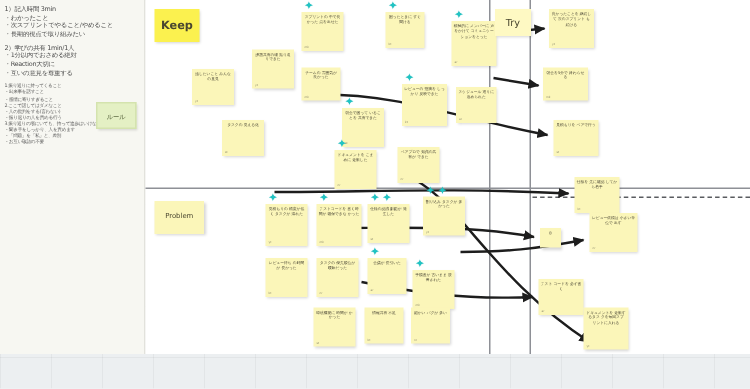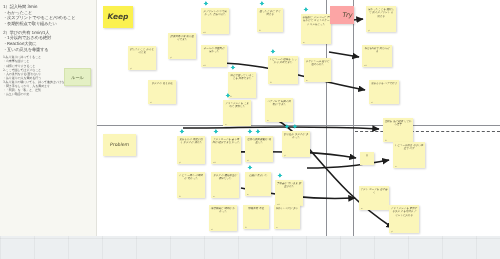--- a/index.html
+++ b/index.html
@@ -36,26 +36,26 @@
 
   .vline{position:absolute;top:0;width:1px;height:236px;background:#8e9096;}
   .hline{position:absolute;left:0;width:403px;height:1px;background:#8e9096;}
   .dline{position:absolute;height:0;border-top:1px dashed #5a5c60;}
 
   
   .note{position:absolute;background:#fbf6b9;
     box-shadow:1.2px 1.4px 1.8px rgba(0,0,0,.17);
     box-sizing:border-box;padding:2px 1.5px;overflow:hidden;}
   .note .txt{font-size:2.5px;line-height:1.35;color:#4b4736;
-    word-break:break-all;text-align:center;font-style:italic;}
+    word-break:break-all;text-align:center;}
   .note .sig{position:absolute;left:2px;bottom:1px;font-size:1.9px;color:#8d8a6d;}
 
   .note.hdr{background:#fbf14f;display:flex;align-items:center;justify-content:center;}
   .note.hdr .txt{font-size:7.5px;color:#4a4730;font-weight:bold;}
-  .note.hdr2{background:#fca5a5;display:flex;align-items:center;justify-content:flex-end;}
+  .note.hdr2{background:#fef9c3;display:flex;align-items:center;justify-content:center;}
   .note.hdr2 .txt{font-size:6.5px;color:#4a4730;}
   .note.lbl{background:#fbf6b9;display:flex;align-items:center;justify-content:center;}
   .note.lbl .txt{font-size:4.6px;color:#4a4730;}
 
   .star{position:absolute;color:#1fc4c4;font-size:7px;line-height:1;
         text-shadow:0 0 .5px #10a8a8;}
 
   svg.arrows{position:absolute;left:0;top:0;width:403px;height:236px;overflow:visible;}
 </style>
 </head>

